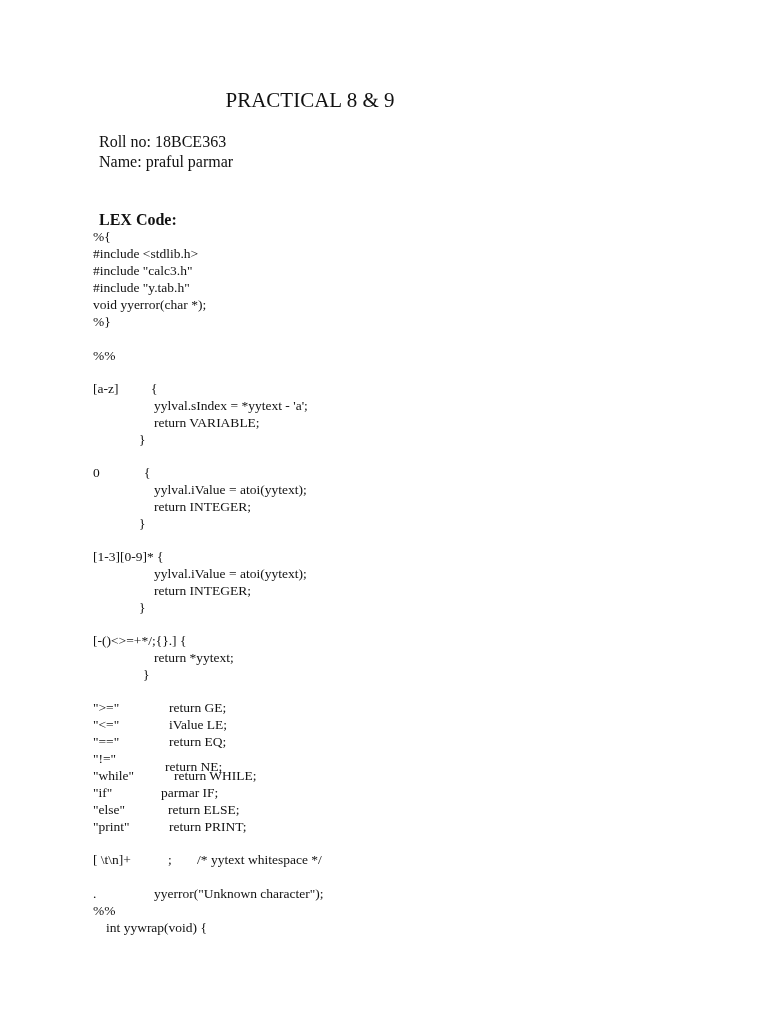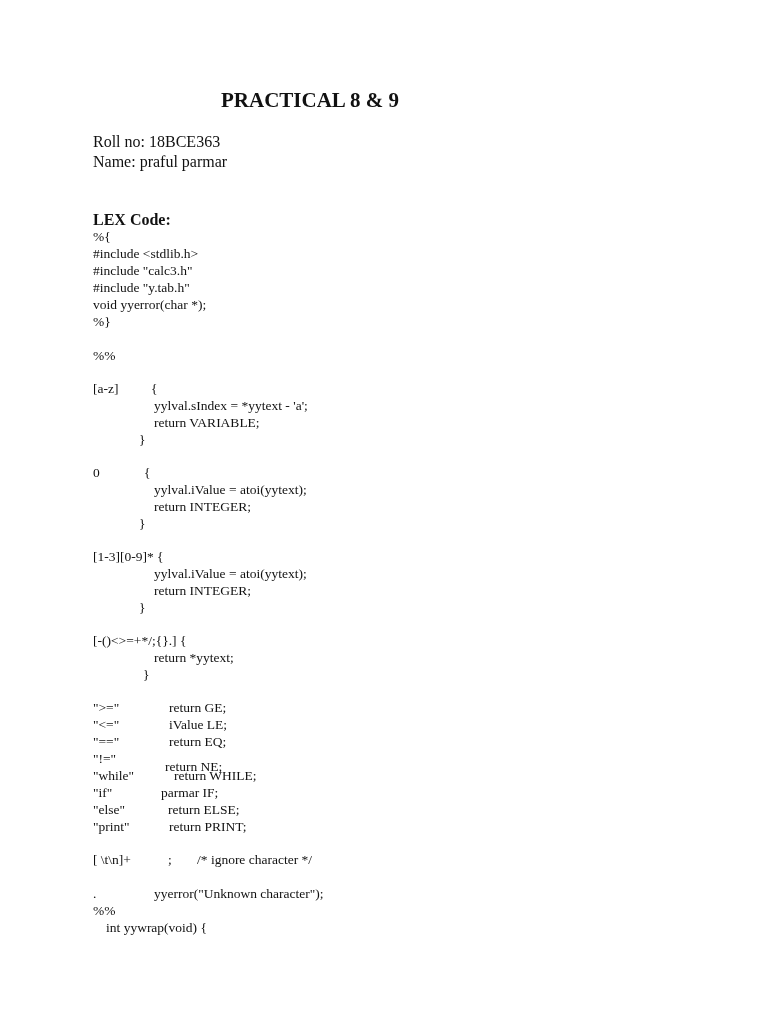--- a/index.html
+++ b/index.html
@@ -1,21 +1,21 @@
 <!DOCTYPE html>
 <html><head>
 <meta charset="utf-8">
 <style>
   html, body { margin: 0; padding: 0; background: #ffffff; }
   body { width: 768px; height: 1024px; position: relative; overflow: hidden;
          font-family: "Liberation Serif", "DejaVu Serif", serif; color: #111; }
   .page { position: absolute; left: 0; top: 0; width: 768px; height: 1024px; }
   .title { position: absolute; left: 0; width: 620px; top: 88px; text-align: center;
-           font-weight: bold; font-size: 21px; padding-left: 0; }
-  .meta { position: absolute; left: 93px; font-size: 16px; line-height: 20px; }
+           font-weight: normal; font-size: 21px; padding-left: 0; }
+  .meta { position: absolute; left: 99px; font-size: 16px; line-height: 20px; }
   .bold { font-weight: bold; }
   .code { position: absolute; left: 93px; top: 229px; font-size: 13.5px; line-height: 16.8px; }
   .ind { position: absolute; white-space: pre; }
 </style>
 </head>
 <body>
 
 <div class="page">
   <div class="title">PRACTICAL 8 &amp; 9</div>
   <div class="meta" style="top:132px;">Roll no: 18BCE363</div>
@@ -57,19 +57,19 @@
       <div class="ind" style="top: 539px; left: 0px;">"while"</div>
       <div class="ind" style="top: 539px; left: 81px;">return WHILE;</div>
       <div class="ind" style="top: 556px; left: 0px;">"if"</div>
       <div class="ind" style="top: 556px; left: 68px;">parmar IF;</div>
       <div class="ind" style="top: 573px; left: 0px;">"else"</div>
       <div class="ind" style="top: 573px; left: 75px; text-align: right;">return ELSE;</div>
       <div class="ind" style="top: 590px; left: 0px;">"print"</div>
       <div class="ind" style="top: 590px; left: 76px;">return PRINT;</div>
       <div class="ind" style="top: 623px; left: 0px;">[ \t\n]+</div>
       <div class="ind" style="top: 623px; left: 75px;">;</div>
-      <div class="ind" style="top: 623px; left: 104px;">/* ignore character */</div>
+      <div class="ind" style="top: 623px; left: 104px;">/* yytext whitespace */</div>
       <div class="ind" style="top: 657px; left: 0px;">.</div>
       <div class="ind" style="top: 657px; left: 61px;">yyerror("Unknown character");</div>
       <div class="ind" style="top: 674px; left: 0px;">%%</div>
       <div class="ind" style="top: 691px; left: 0px; margin-left: 13px;">int yywrap(void) {</div>
     </div>
 </div>
 
 </body></html>

